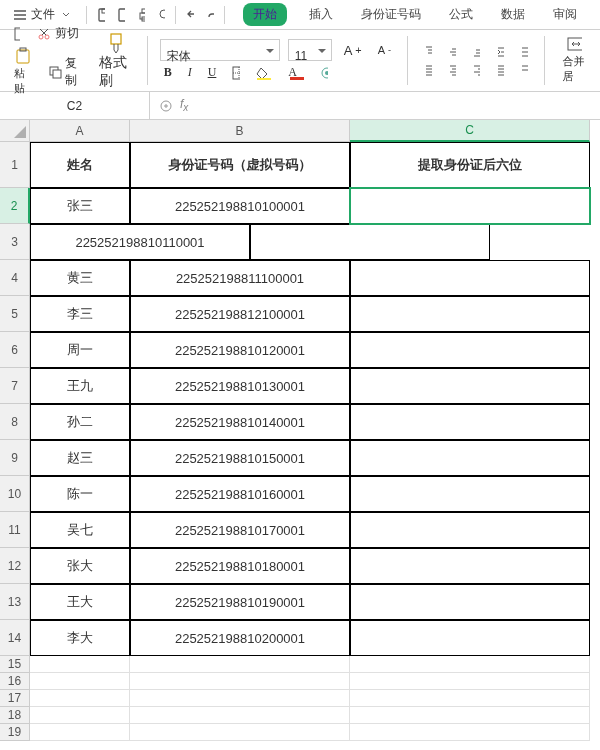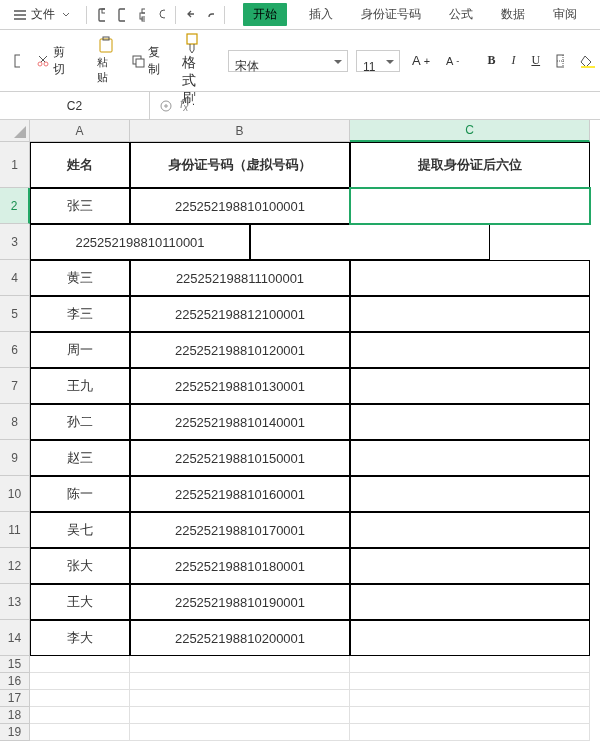--- a/index.html
+++ b/index.html
@@ -3,23 +3,23 @@
 <meta charset="utf-8">
 <style>
 *{box-sizing:border-box;margin:0;padding:0;font-family:"Microsoft YaHei",Arial,sans-serif}
 body{background:#fff;width:600px;height:750px;overflow:hidden;font-size:12px;color:#333}
 .menubar{display:flex;align-items:center;height:30px;border-bottom:1px solid #d0d0d0;padding:0 6px;gap:4px}
 .menu-btn{display:flex;align-items:center;gap:3px;padding:2px 6px;border-radius:3px;cursor:pointer}
 .ico{width:16px;height:16px;display:inline-flex;align-items:center;justify-content:center}
 .sep{width:1px;height:18px;background:#d0d0d0;margin:0 2px}
 .tabbar{display:flex;align-items:center;height:28px;gap:16px;padding-left:12px}
 .tab{padding:3px 6px;cursor:pointer;color:#444}
-.tab.active{background:#22a866;color:#000000;border-radius:1px;padding:3px 10px}
+.tab.active{background:#22a866;color:#4c1d95;border-radius:8px;padding:3px 10px}
 .ribbon{display:flex;height:62px;border-bottom:1px solid #d0d0d0;padding:4px 8px;gap:10px}
-.rgroup{display:flex;flex-direction:row;gap:20px;justify-content:center}
+.rgroup{display:flex;flex-direction:column;gap:2px;justify-content:center}
 .rrow{display:flex;align-items:center;gap:8px}
 .rbtn{display:flex;align-items:center;gap:3px;padding:2px 4px;cursor:pointer;border-radius:2px}
 .bigbtn{display:flex;flex-direction:column;align-items:center;gap:2px;padding:2px 6px;cursor:pointer}
 .fontsel{border:1px solid #ccc;height:22px;padding:12px 18px 0 6px;display:flex;align-items:center;position:relative;background:#fff;font-size:12px}
 .fontsel::after{content:"";position:absolute;right:5px;top:9px;border:4px solid transparent;border-top-color:#666}
 .vsep{width:1px;background:#d0d0d0;margin:2px 2px}
 .namebox{display:flex;align-items:center;height:28px;border-bottom:1px solid #d0d0d0}
 .cellref{width:150px;text-align:center;border-right:1px solid #d0d0d0;height:100%;display:flex;align-items:center;justify-content:center;font-size:12px}
 .fxarea{display:flex;align-items:center;padding:0 8px;gap:6px;flex:1}
 .fxinput{flex:1;height:20px;border:none;outline:none;font-size:12px}

